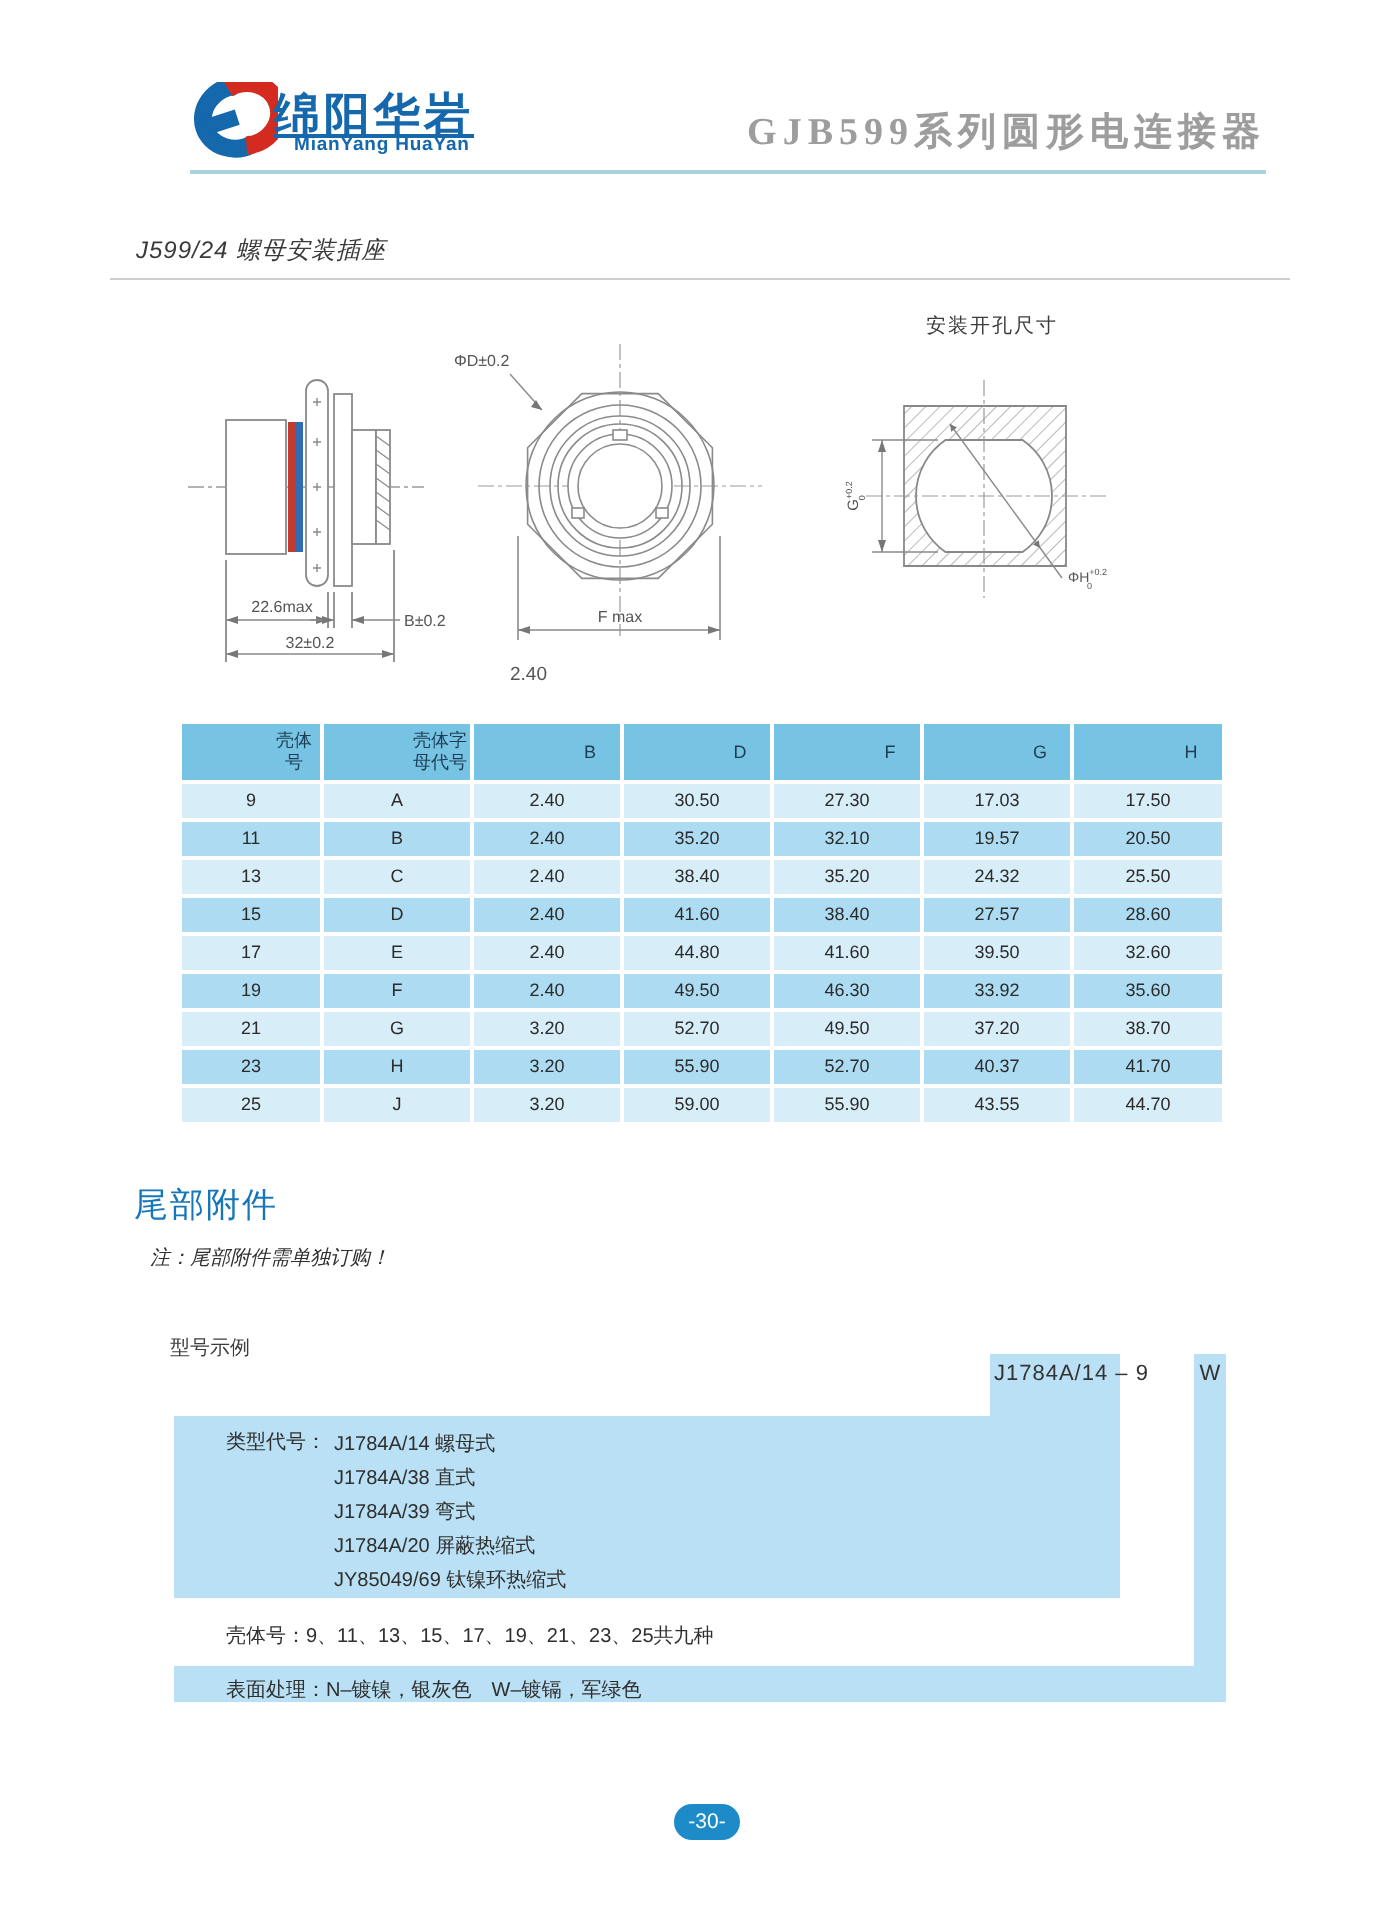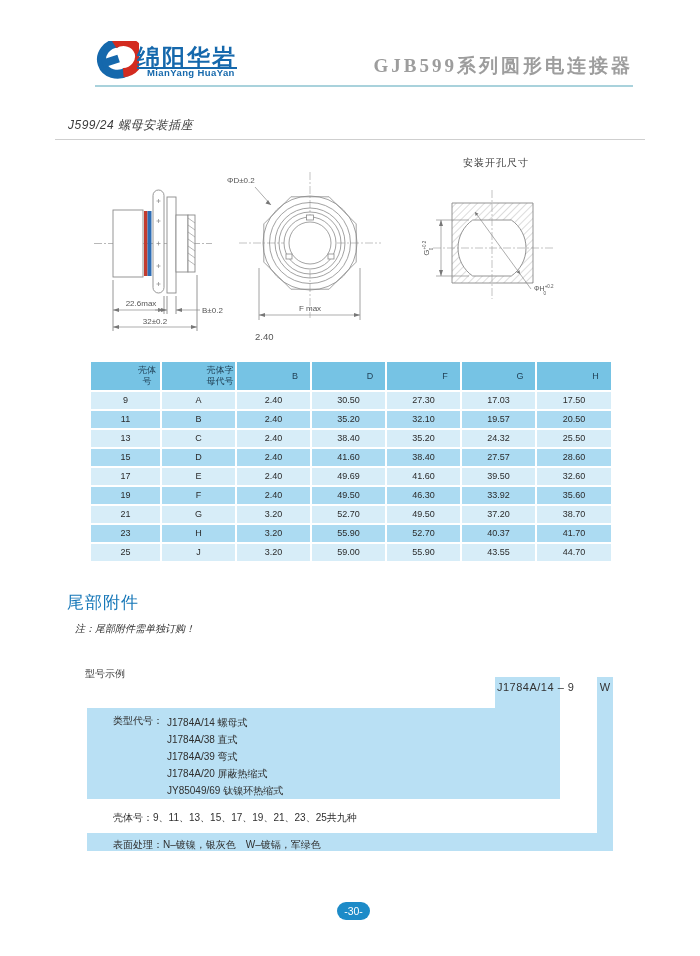--- a/index.html
+++ b/index.html
@@ -219,21 +219,21 @@
             <td>2.40</td>
             <td>41.60</td>
             <td>38.40</td>
             <td>27.57</td>
             <td>28.60</td>
           </tr>
           <tr>
             <td>17</td>
             <td>E</td>
             <td>2.40</td>
-            <td>49.69</td>
+            <td>44.80</td>
             <td>41.60</td>
             <td>39.50</td>
             <td>32.60</td>
           </tr>
           <tr>
             <td>19</td>
             <td>F</td>
             <td>2.40</td>
             <td>49.50</td>
             <td>46.30</td>

